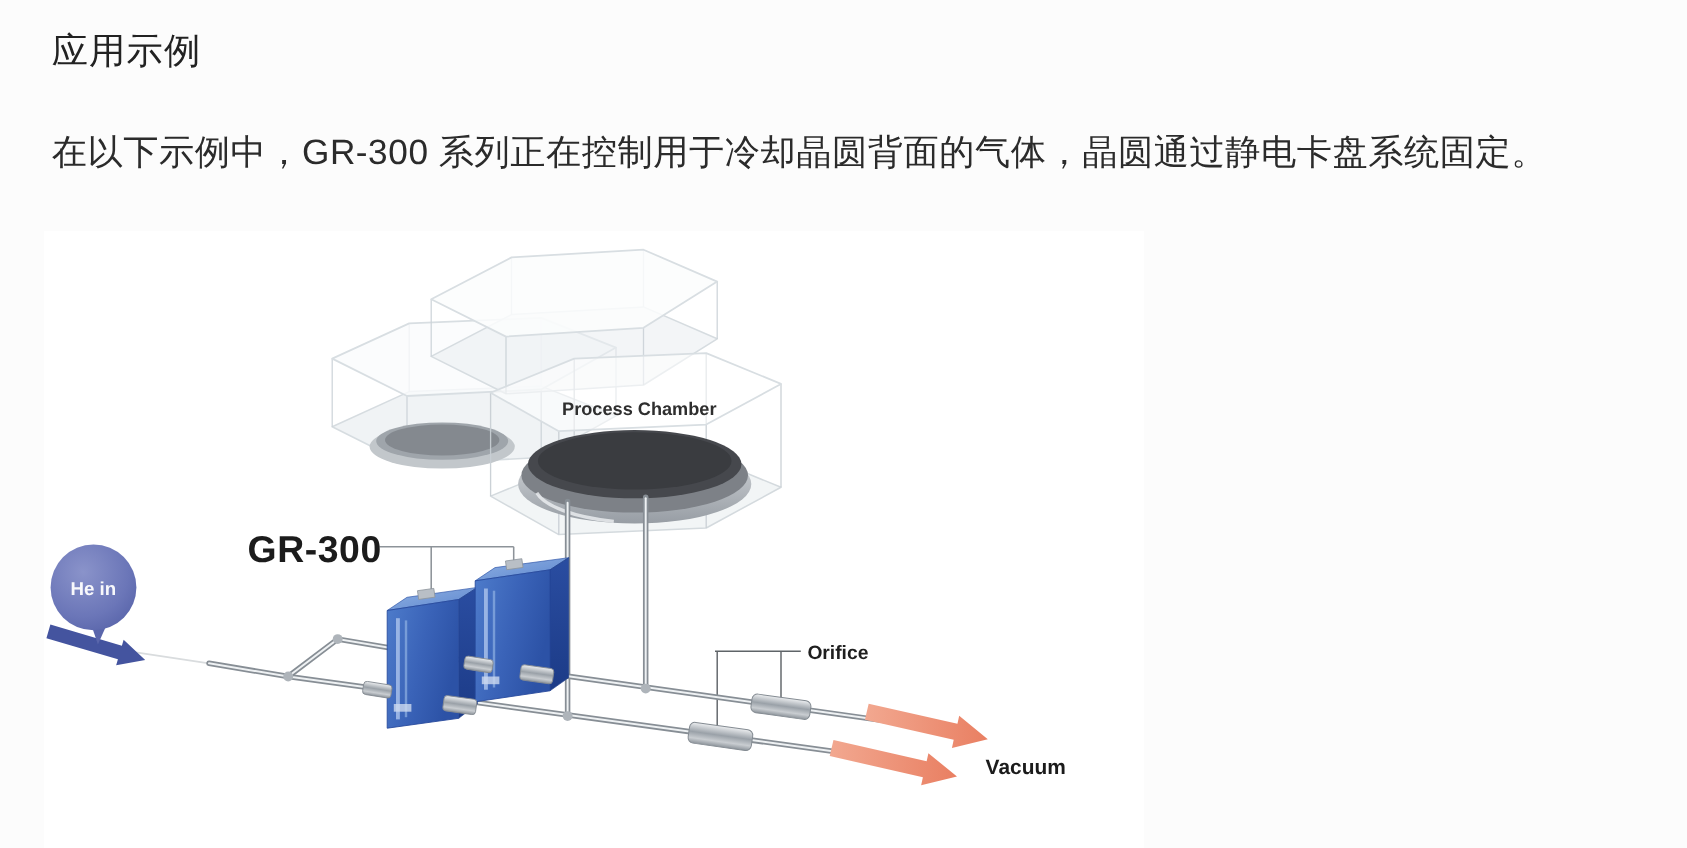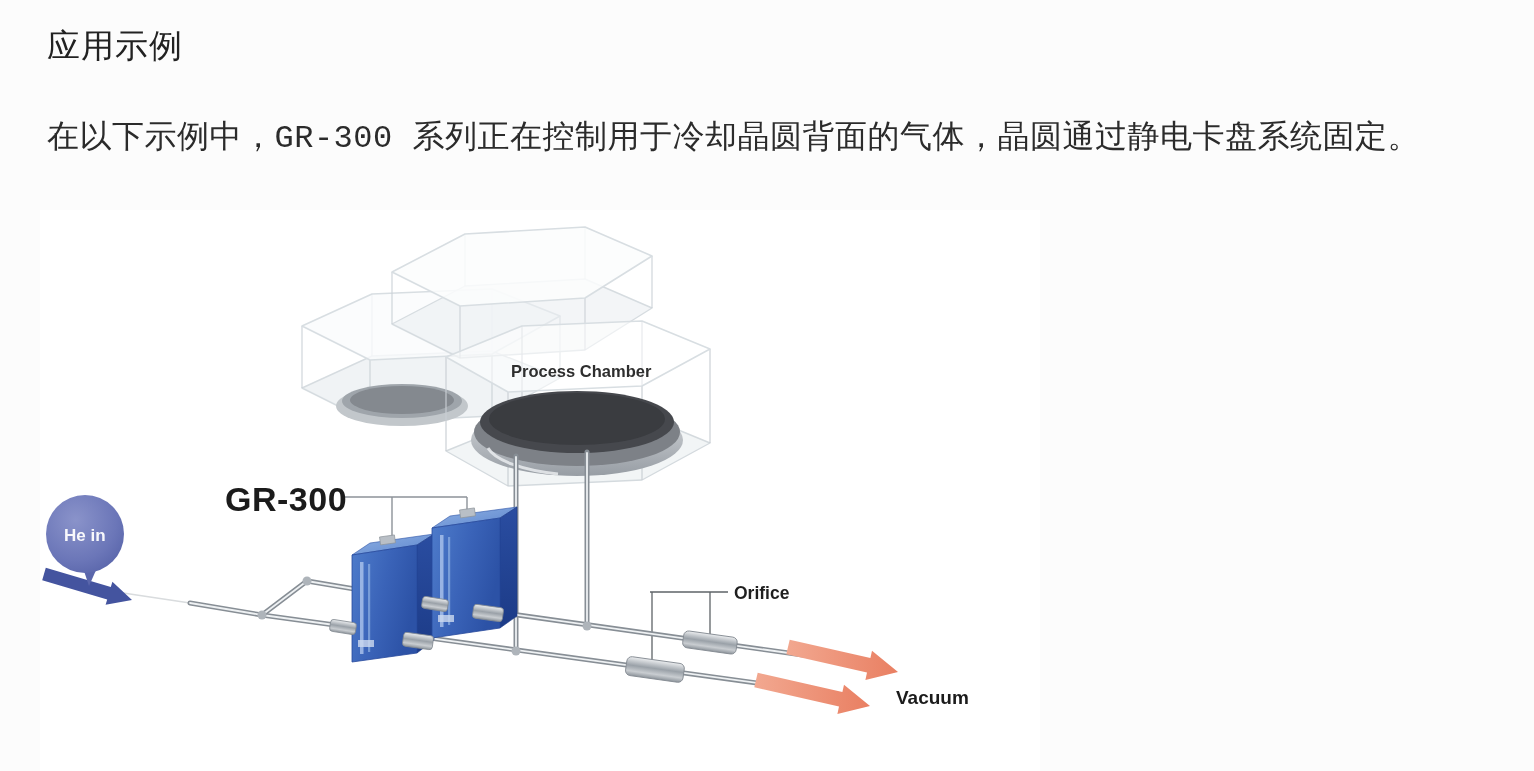--- a/index.html
+++ b/index.html
@@ -13,21 +13,21 @@
   .page{position:relative;width:1484px;height:771px;}
   .page-title{
     position:absolute;left:47px;top:24px;
     font-size:33px;font-weight:500;color:#222;
     letter-spacing:1px;margin:0;
   }
   .intro{
     position:absolute;left:47px;top:118px;
     width:1460px;
     font-size:32px;font-weight:400;color:#2b2b2b;
-    letter-spacing:.5px;line-height:1.3;margin:0;font-family:Liberation Mono, monospace;
+    letter-spacing:.5px;line-height:1.3;margin:0;
   }
   .diagram-figure{
     position:absolute;left:40px;top:210px;
     width:1000px;height:561px;margin:0;
     background:#ffffff;
   }
   svg text{font-family:"Liberation Sans","DejaVu Sans",sans-serif;}
 </style>
 </head>
 <body>

